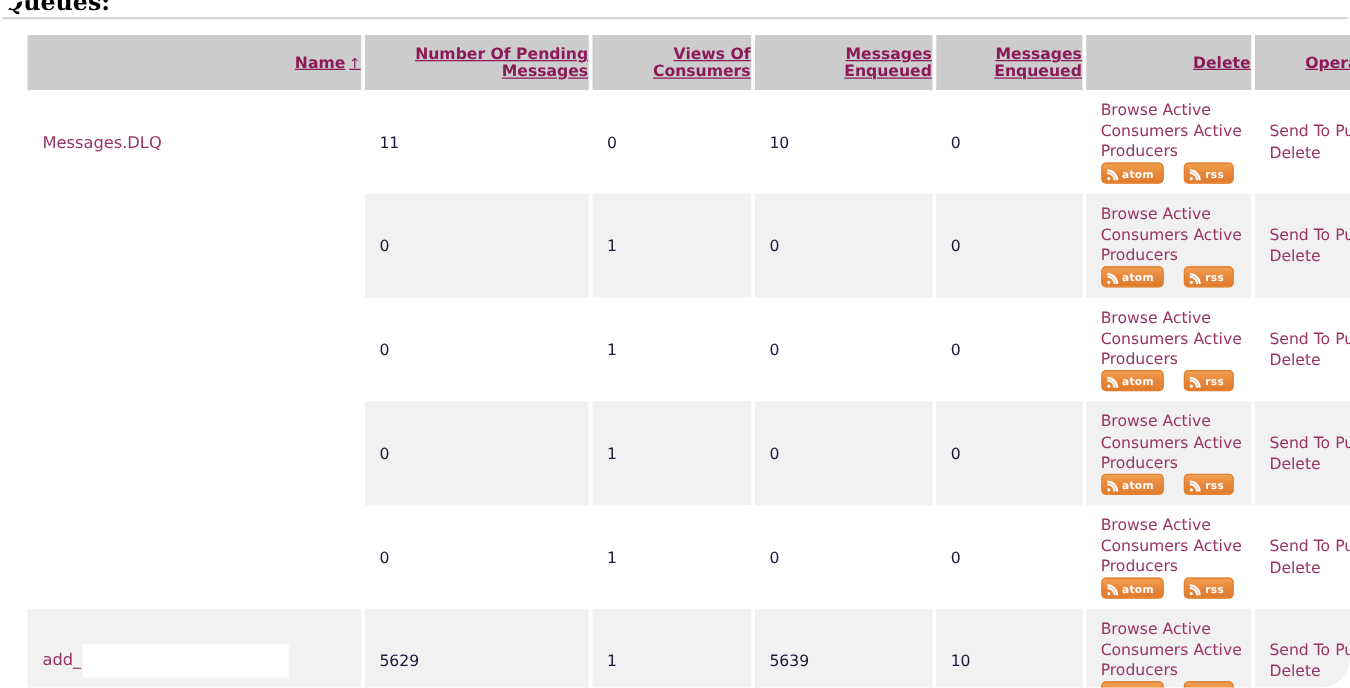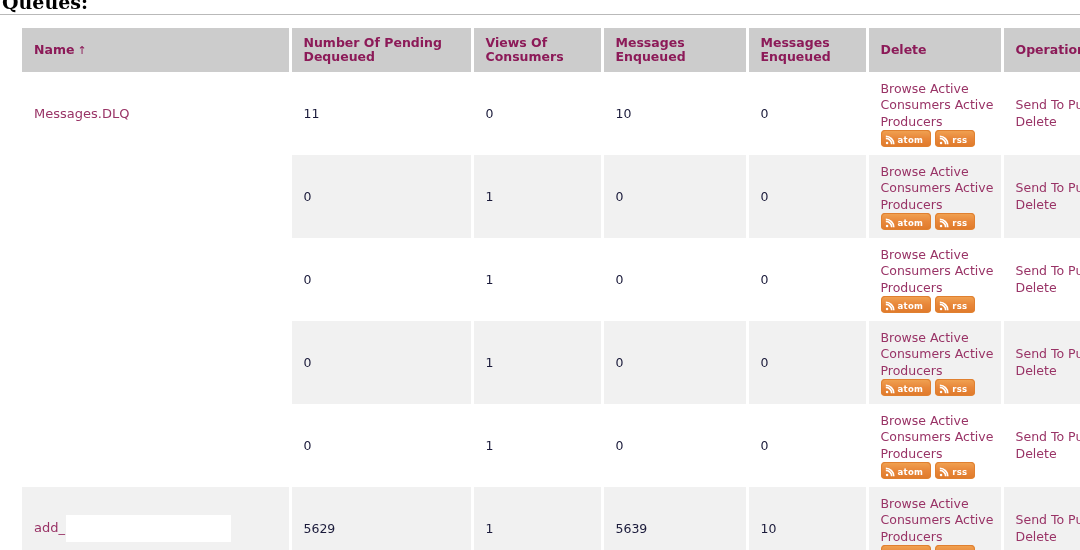--- a/index.html
+++ b/index.html
@@ -13,20 +13,21 @@
     overflow: hidden;
     font-family: "DejaVu Sans", "Liberation Sans", sans-serif;
     color: #000000;
   }
 
   .page {
     position: relative;
     width: 1080px;
     height: 550px;
     overflow: hidden;
+    border-radius: 24px;
   }
 
   
   .page-title {
     font-family: "DejaVu Serif", "Liberation Serif", serif;
     font-weight: bold;
     font-size: 19px;
     color: #000000;
     margin: 0;
     padding: 0 0 0 2px;
@@ -55,26 +56,27 @@
     border-collapse: collapse;
     table-layout: fixed;
     font-size: 12.5px;
   }
 
   .queue-table th {
     background: #cccccc;
     color: #8c1a58;
     font-weight: bold;
     font-size: 12.5px;
-    text-align: left;
+    text-align: right;
     vertical-align: middle;
     padding: 6px 0 6px 12px;
     border-right: 3px solid #ffffff;
     line-height: 14px;
     height: 32px;
+    text-decoration: underline;
   }
   .queue-table th.last-col { border-right: none; }
 
   .queue-table td {
     vertical-align: middle;
     padding: 4px 0 4px 12px;
     font-size: 12.5px;
     color: #1a1a3a;
     height: 75px;
     border-right: 3px solid #ffffff;
@@ -126,21 +128,21 @@
   .feed-row {
     margin-top: 2px;
     white-space: nowrap;
     line-height: 0;
   }
 
   .feed-badge {
     display: inline-block;
     height: 14px;
     padding: 0 7px 0 3px;
-    margin-right: 4px;
+    margin-right: 16px;
     border-radius: 4px;
     background: linear-gradient(to bottom, #f0a050 0%, #e8873a 50%, #e07b2c 100%);
     border: 1px solid #e08030;
     vertical-align: middle;
     line-height: 14px;
     text-decoration: none;
   }
   .feed-badge .rss-glyph {
     display: inline-block;
     vertical-align: middle;
@@ -179,21 +181,21 @@
         <col class="c-enq">
       <col class="c-deq">
         <col class="c-views">
         <col class="c-ops">
     </colgroup>
     <thead>
       <tr>
         <th>
           <span>Name</span><span class="sort-arrow">↑</span>
         </th>
-        <th>Number Of Pending Dequeued</th>
+        <th>Number Of Pending Messages</th>
         <th>Views Of Consumers</th>
         <th>Messages Enqueued</th>
         <th>Messages Enqueued</th>
         <th>Delete</th>
         <th class="last-col">Operations</th>
       </tr>
     </thead>
     <tbody>
         <tr>
           <td><a class="name-link">Messages.DLQ</a></td>

